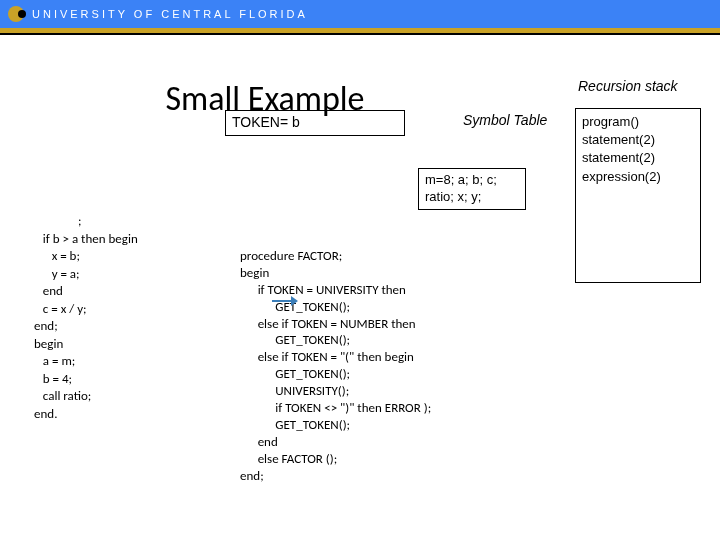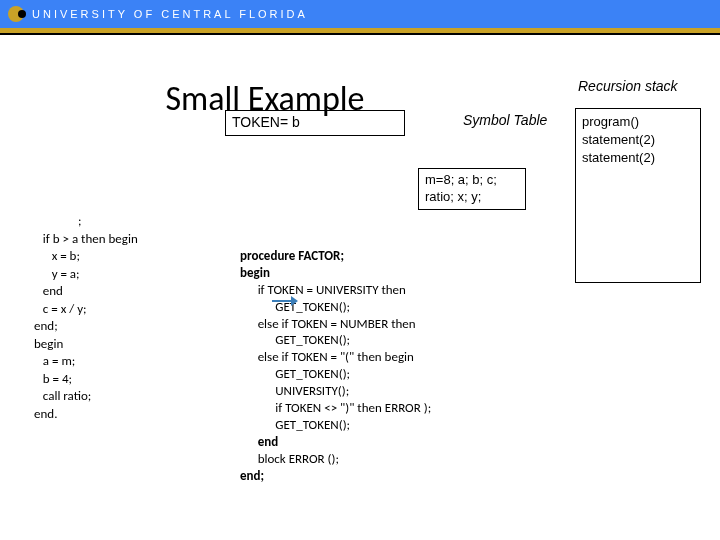--- a/index.html
+++ b/index.html
@@ -95,21 +95,21 @@
     position: absolute; top: 4px; left: 0;
     width: 22px; height: 2px; background: #3a7db8;
   }
   .arrow-head {
     position: absolute; top: 0; right: 0;
     width: 0; height: 0;
     border-left: 7px solid #3a7db8;
     border-top: 5px solid transparent;
     border-bottom: 5px solid transparent;
   }
-  .b { font-weight: bold; margin-top: 28px; }
+  .b { font-weight: normal; margin-top: 28px; }
 </style>
 </head>
 <body>
 
 <div class="header">
   <div class="logo"></div>
   <div class="header-text">UNIVERSITY OF CENTRAL FLORIDA</div>
 </div>
 <div class="gold-bar"></div>
 <div class="black-bar"></div>
@@ -121,20 +121,21 @@
   <div class="token-box">TOKEN= b</div>
 
   <div class="symtab-label">Symbol Table</div>
   <div class="symtab-box">m=8; a; b; c; ratio; x; y;</div>
 
   <div class="stack-label">Recursion stack</div>
   <div class="stack-box">
     <div>program()</div>
     <div>statement(2)</div>
     <div>statement(2)</div>
+    <div>expression(2)</div>
   </div>
 
   <div class="code-left">               ;
    if b &gt; a then begin
       x = b;
       y = a;
    end
    c = x / y;
 end;
 begin
@@ -148,21 +149,21 @@
 <span>      if TOKEN = UNIVERSITY then</span>
 <span>            GET_TOKEN();</span>
 <span>      else if TOKEN = NUMBER then</span>
 <span>            GET_TOKEN();</span>
 <span>      else if TOKEN = "(" then begin</span>
 <span>            GET_TOKEN();</span>
 <span>            UNIVERSITY();</span>
 <span>            if TOKEN &lt;&gt; ")" then ERROR );</span>
 <span>            GET_TOKEN();</span>
 <span class="b">      end</span>
-<span>      block ERROR ();</span>
+<span>      else FACTOR ();</span>
 <span class="b">end;</span></div>
 
   <div class="arrow">
     <div class="arrow-line"></div>
     <div class="arrow-head"></div>
   </div>
 
 </div>
 
 </body></html>

